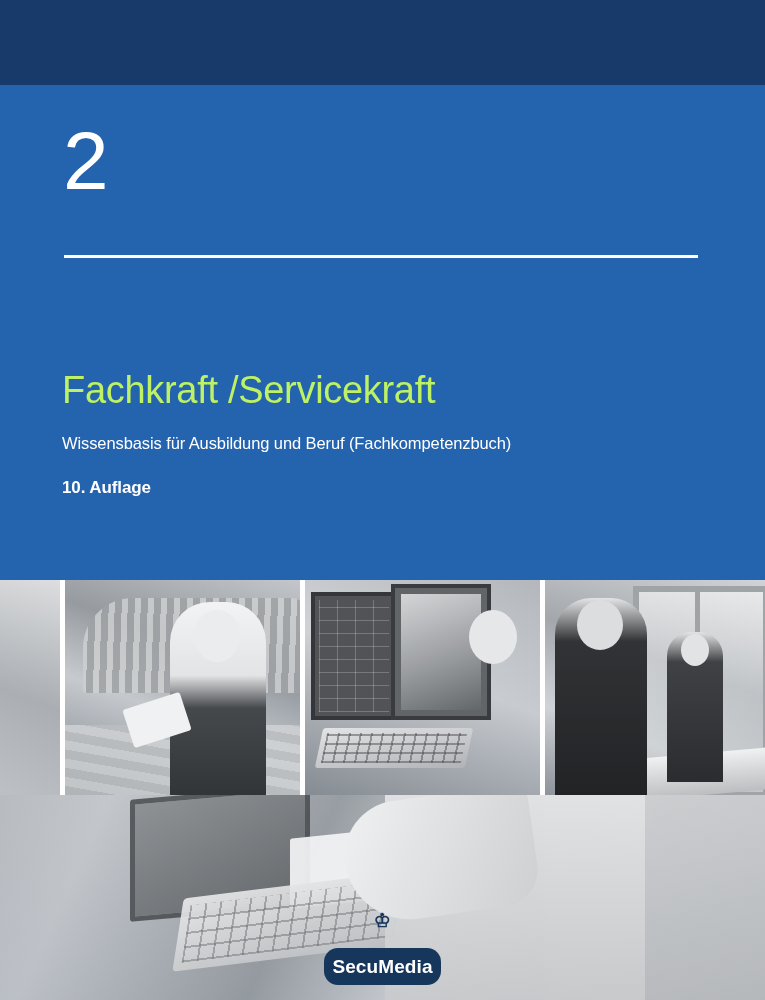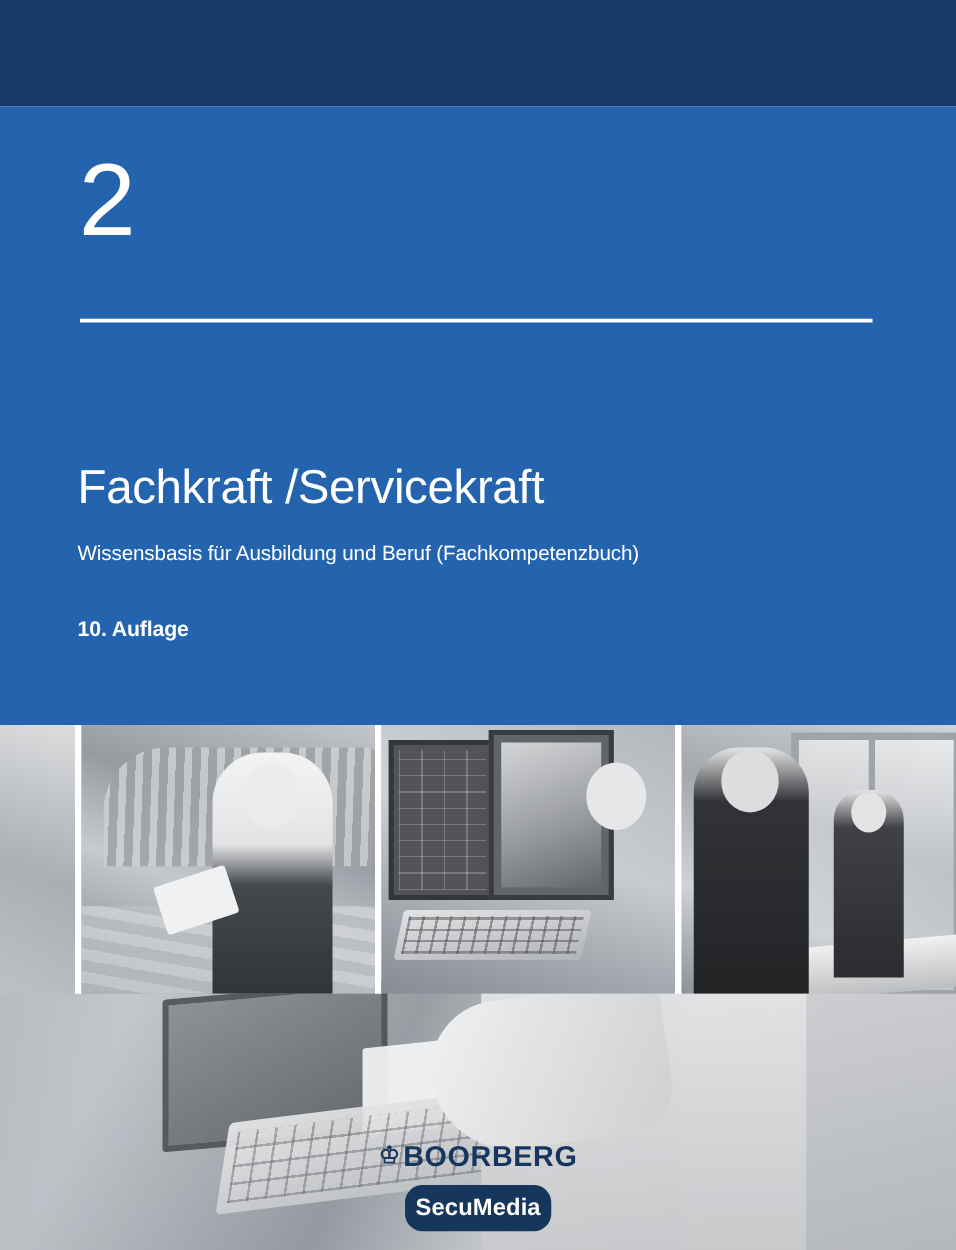--- a/index.html
+++ b/index.html
@@ -52,35 +52,35 @@
     height: 3px;
     background: #ffffff;
   }
   .title-block {
     position: absolute;
     left: 62px;
     top: 283px;
     width: 660px;
   }
   .title-line {
-    color: #ffffff;
+    color: #bef264;
     font-size: 38px;
     font-weight: 400;
     line-height: 1.18;
     letter-spacing: -0.3px;
   }
   .subtitle {
     margin-top: 21px;
     color: #ffffff;
     font-size: 16.5px;
     font-weight: 400;
     letter-spacing: -0.1px;
   }
   .edition {
-    margin-top: 41px;
+    margin-top: 25px;
     color: #ffffff;
     font-size: 17px;
     font-weight: bold;
     letter-spacing: -0.1px;
   }
   
   .photo-strip {
     position: absolute;
     left: 0; top: 580px;
     width: 765px;
@@ -476,20 +476,19 @@
 
       <div class="gutter g0"></div>
       <div class="gutter g1"></div>
       <div class="gutter g2"></div>
     </div>
 
   </div>
 
   <div class="boorberg">
     <span class="crown">♔</span>
-    <span>BOORBERG</span>
   </div>
 
   <div class="secumedia">
     <span>SecuMedia</span>
   </div>
 
 </div>
 
 </body></html>

